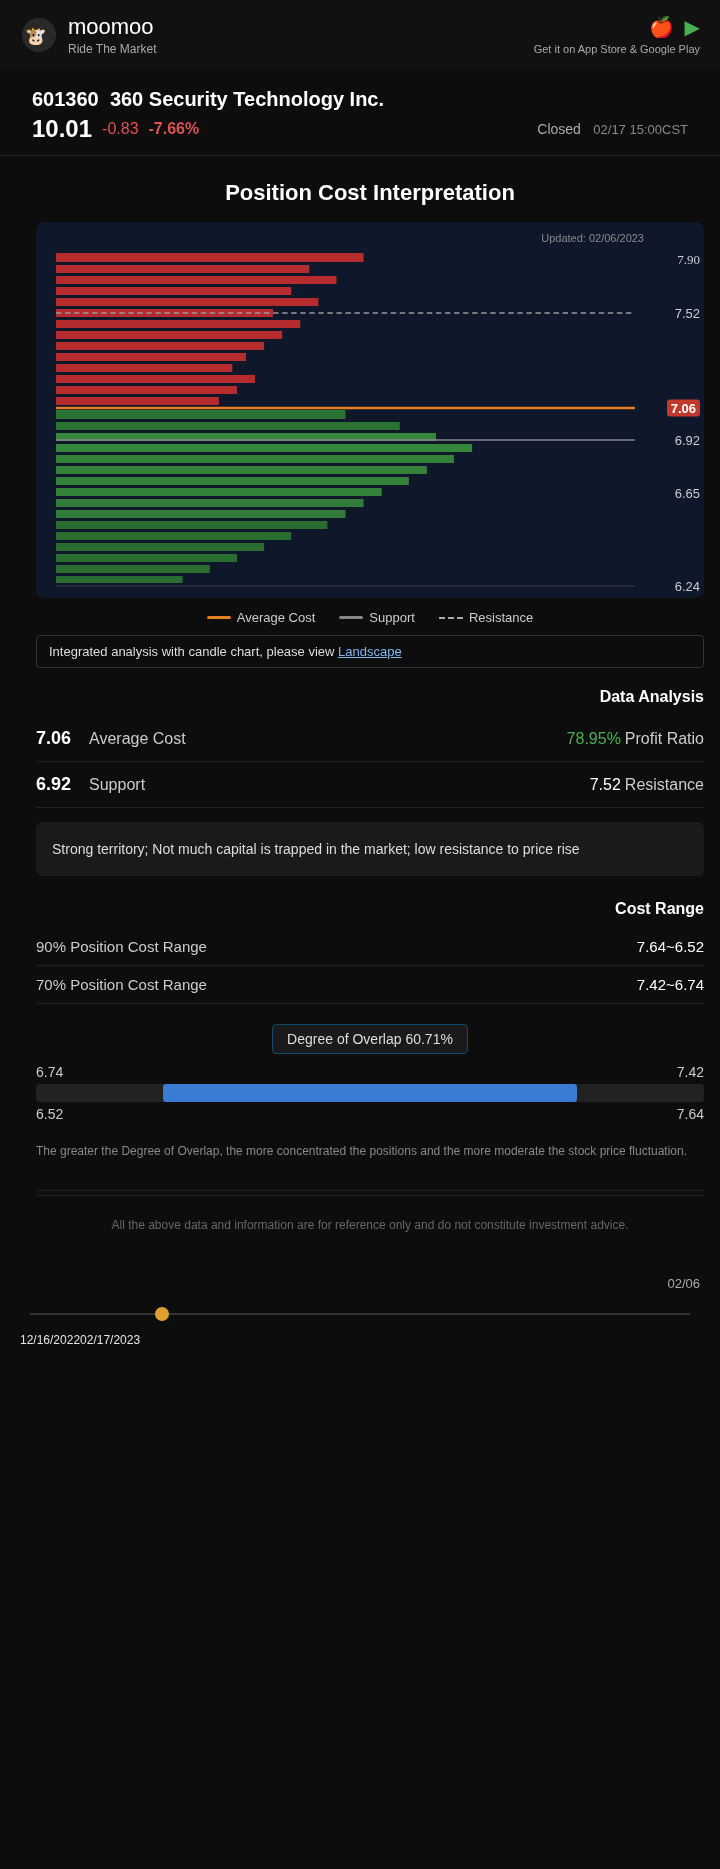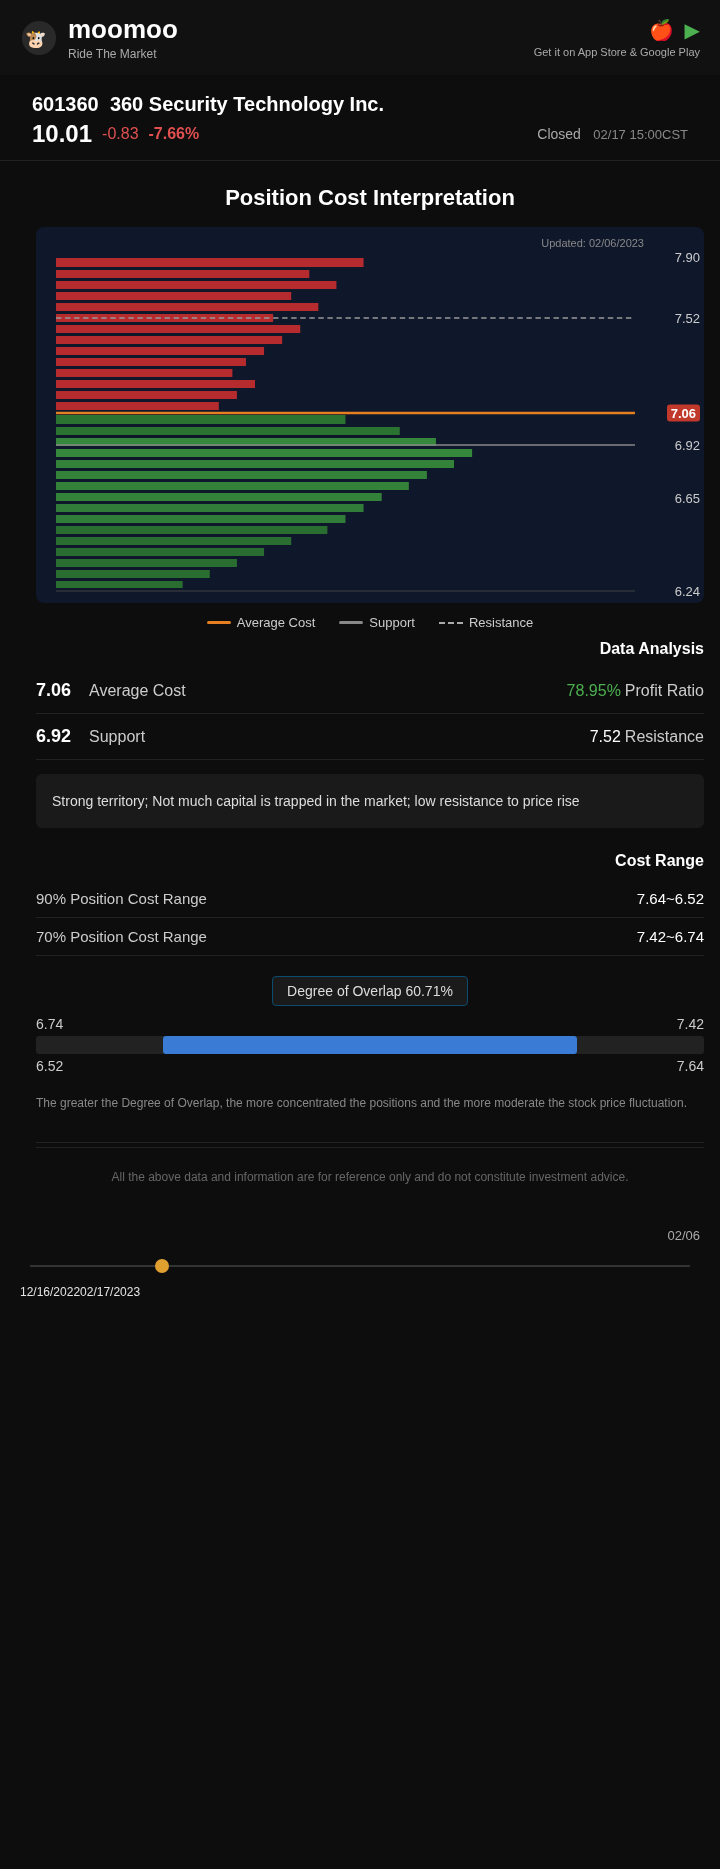--- a/index.html
+++ b/index.html
@@ -23,22 +23,22 @@
     .logo-area {
       display: flex;
       align-items: center;
       gap: 10px;
     }
     .logo-icon {
       width: 38px;
       height: 38px;
     }
     .logo-text {
-      font-size: 26px;
-      font-weight: 700;
+      font-size: 22px;
+      font-weight: 400;
       color: #fff;
     }
     .tagline {
       font-size: 12px;
       color: #aaa;
       margin-top: 2px;
     }
     .apple-icon, .play-icon {
       font-size: 20px;
     }
@@ -440,21 +440,21 @@
           <rect x="0" y="328" width="140" height="7" fill="#2e7d32" opacity="0.85"></rect>
 
           <line x1="0" y1="192" x2="640" y2="192" stroke="#888" stroke-width="1.5"></line>
 
           <line x1="0" y1="160" x2="640" y2="160" stroke="#e67e22" stroke-width="2.5"></line>
 
           <line x1="0" y1="338" x2="640" y2="338" stroke="#444" stroke-width="1"></line>
         </svg>
       </div>
       <div class="chart-y-axis" style="position:relative;height:340px;width:60px;">
-        <span class="y-label" style="top:4px;">7.90</span>
+        <span class="y-label" style="top:12px;font-family:Liberation Serif, serif;">7.90</span>
         <span class="y-label" style="top:65px;">7.52</span>
         <span class="y-label highlighted" style="top:160px;">7.06</span>
         <span class="y-label" style="top:192px;">6.92</span>
         <span class="y-label" style="top:245px;">6.65</span>
         <span class="y-label" style="top:338px;">6.24</span>
       </div>
     </div>
   </div>
 
   <div class="legend">
@@ -465,20 +465,24 @@
     <div class="legend-item">
       <div class="legend-line" style="background:#888;"></div>
       <span>Support</span>
     </div>
     <div class="legend-item">
       <div class="legend-dashed"></div>
       <span>Resistance</span>
     </div>
   </div>
 
+  <div class="landscape-note">
+    <span>Integrated analysis with candle chart, please view</span>
+    <span class="landscape-link">Landscape</span>
+  </div>
 
   <div class="section-header-right">Data Analysis</div>
 
   <div class="data-row">
     <div style="display:flex;align-items:center;gap:10px;">
       <span class="data-num">7.06</span>
       <span class="data-label">Average Cost</span>
     </div>
     <div style="display:flex;align-items:center;gap:4px;">
       <span class="data-value profit-ratio">78.95%</span>

